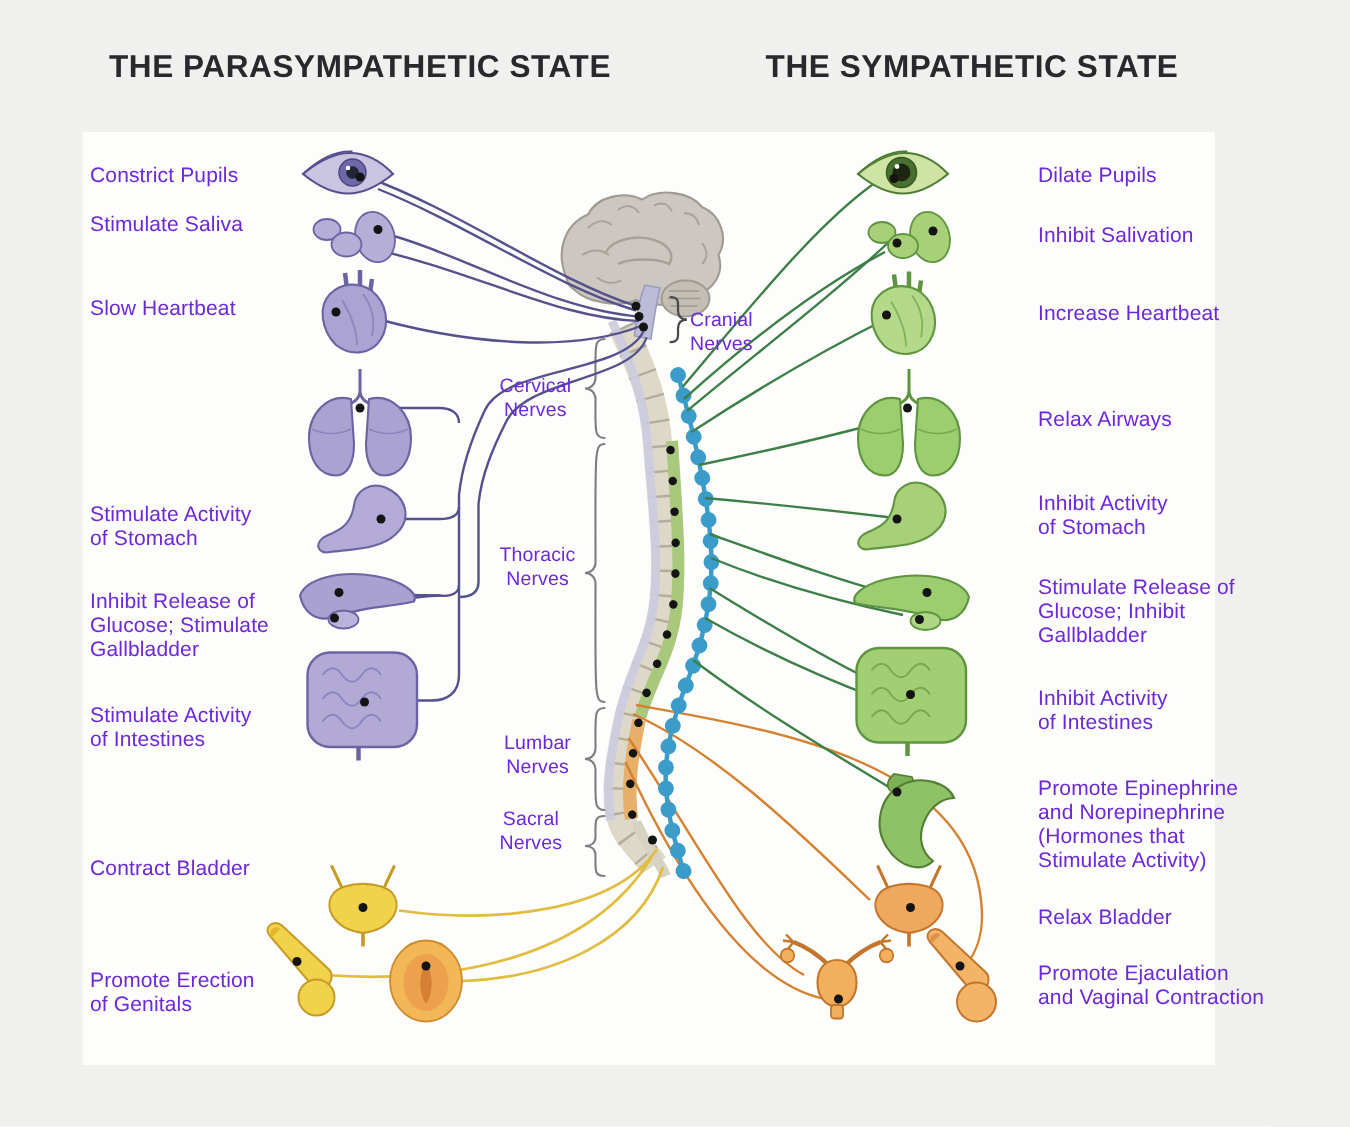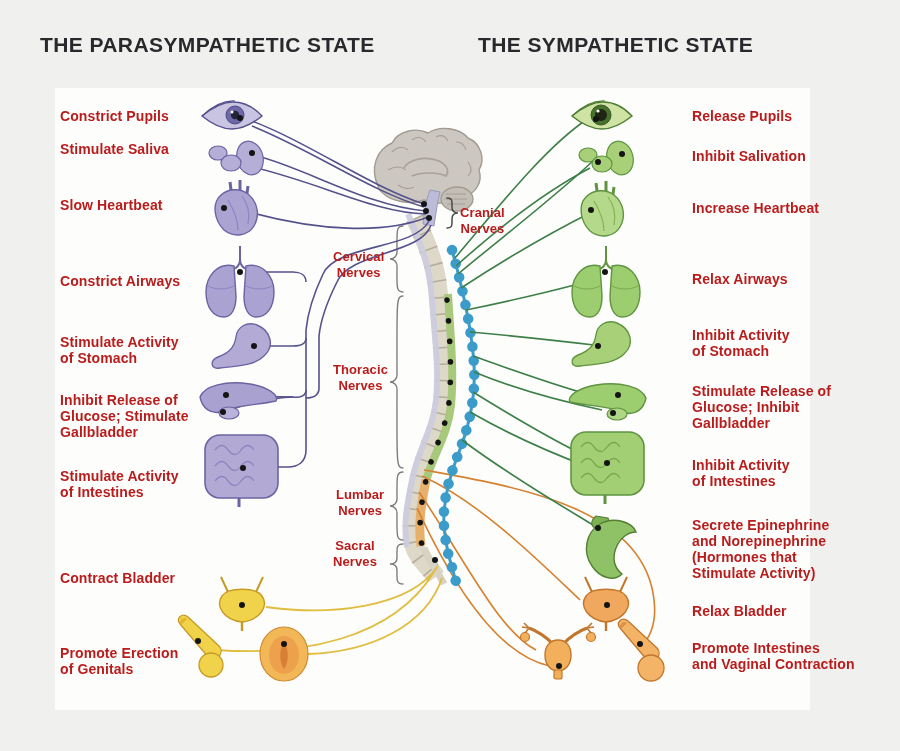--- a/index.html
+++ b/index.html
@@ -3,27 +3,27 @@
 <meta charset="utf-8">
 <style>
   html,body{margin:0;padding:0;}
   .stage{
     position:relative;width:900px;height:751px;background:#f0f0ee;
     font-family:"Liberation Sans",sans-serif;overflow:hidden;
   }
   .panel{position:absolute;left:55px;top:88px;width:755px;height:622px;background:#fdfdfb;}
   .title{
     position:absolute;top:33px;font-size:21px;font-weight:700;letter-spacing:.4px;
-    color:#29282c;white-space:nowrap;
+    color:#29282c;text-align:center;white-space:nowrap;
   }
   .title.left{left:40px;width:400px;}
   .title.right{left:478px;width:340px;}
   .label{
-    position:absolute;font-size:14px;line-height:16px;font-weight:700;
-    color:#b91c1c;white-space:pre-line;letter-spacing:.1px;
+    position:absolute;font-size:14px;line-height:16px;font-weight:400;
+    color:#6d28d9;white-space:pre-line;letter-spacing:.1px;
   }
   .label.lcol{left:60px;width:180px;}
   .label.rcol{left:692px;width:190px;}
   .label.nerve{font-size:13px;line-height:16px;text-align:center;}
   svg.art{position:absolute;left:0;top:0;}
 </style>
 </head>
 <body>
 
 <div class="stage">
@@ -263,49 +263,48 @@
       <path d="M -20,-20 C -25,-25 -18,-32 -12,-27 L 17,0 C 23,6 15,17 7,12 Z" fill="#f3b468" stroke="#c2762c" stroke-width="1.3"></path>
       <circle cx="11" cy="20" r="13" fill="#f3b468" stroke="#c2762c" stroke-width="1.3"></circle>
       <path d="M -19,-19 C -22,-23 -17,-28 -13,-25" fill="#db934a" stroke="none"></path>
       <circle cx="0" cy="-4" r="3" fill="#141414"></circle>
     </g>
   </svg>
 
   <div class="label lcol" style="top:108px">Constrict Pupils</div>
   <div class="label lcol" style="top:141px">Stimulate Saliva</div>
   <div class="label lcol" style="top:197px">Slow Heartbeat</div>
-  <div class="label lcol" style="top:273px">Constrict Airways</div>
   <div class="label lcol" style="top:334px">Stimulate Activity
 of Stomach</div>
   <div class="label lcol" style="top:392px">Inhibit Release of
 Glucose; Stimulate
 Gallbladder</div>
   <div class="label lcol" style="top:468px">Stimulate Activity
 of Intestines</div>
   <div class="label lcol" style="top:570px">Contract Bladder</div>
   <div class="label lcol" style="top:645px">Promote Erection
 of Genitals</div>
 
-  <div class="label rcol" style="top:108px">Release Pupils</div>
+  <div class="label rcol" style="top:108px">Dilate Pupils</div>
   <div class="label rcol" style="top:148px">Inhibit Salivation</div>
   <div class="label rcol" style="top:200px">Increase Heartbeat</div>
   <div class="label rcol" style="top:271px">Relax Airways</div>
   <div class="label rcol" style="top:327px">Inhibit Activity
 of Stomach</div>
   <div class="label rcol" style="top:383px">Stimulate Release of
 Glucose; Inhibit
 Gallbladder</div>
   <div class="label rcol" style="top:457px">Inhibit Activity
 of Intestines</div>
-  <div class="label rcol" style="top:517px">Secrete Epinephrine
+  <div class="label rcol" style="top:517px">Promote Epinephrine
 and Norepinephrine
 (Hormones that
 Stimulate Activity)</div>
   <div class="label rcol" style="top:603px">Relax Bladder</div>
-  <div class="label rcol" style="top:640px">Promote Intestines
+  <div class="label rcol" style="top:640px">Promote Ejaculation
 and Vaginal Contraction</div>
 
   <div class="label nerve" style="left:460px;top:205px">Cranial
 Nerves</div>
   <div class="label nerve" style="left:333px;top:249px">Cervical
 Nerves</div>
   <div class="label nerve" style="left:333px;top:362px">Thoracic
 Nerves</div>
   <div class="label nerve" style="left:336px;top:487px">Lumbar
 Nerves</div>

